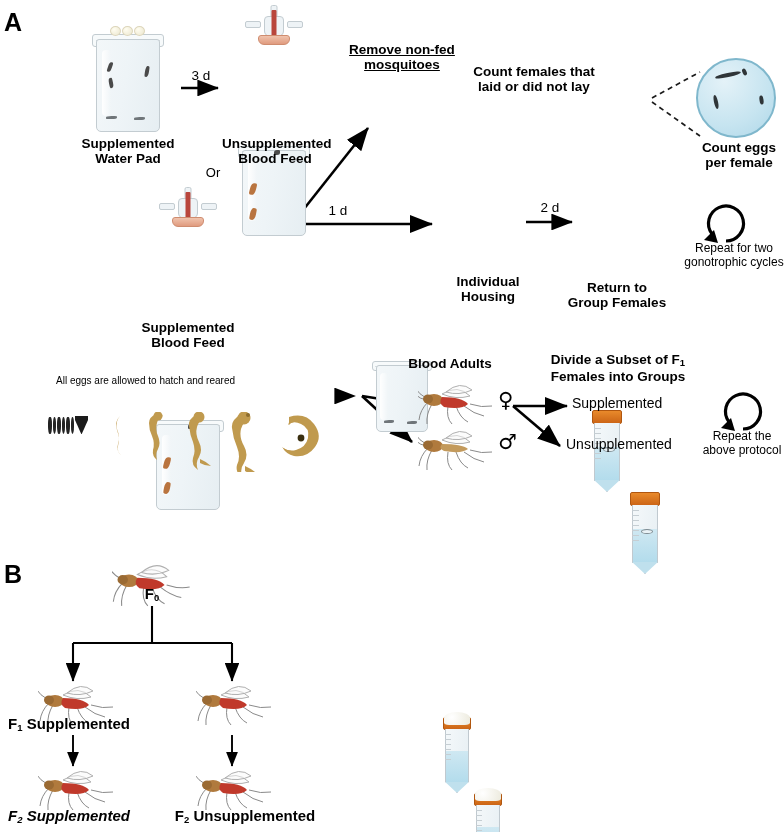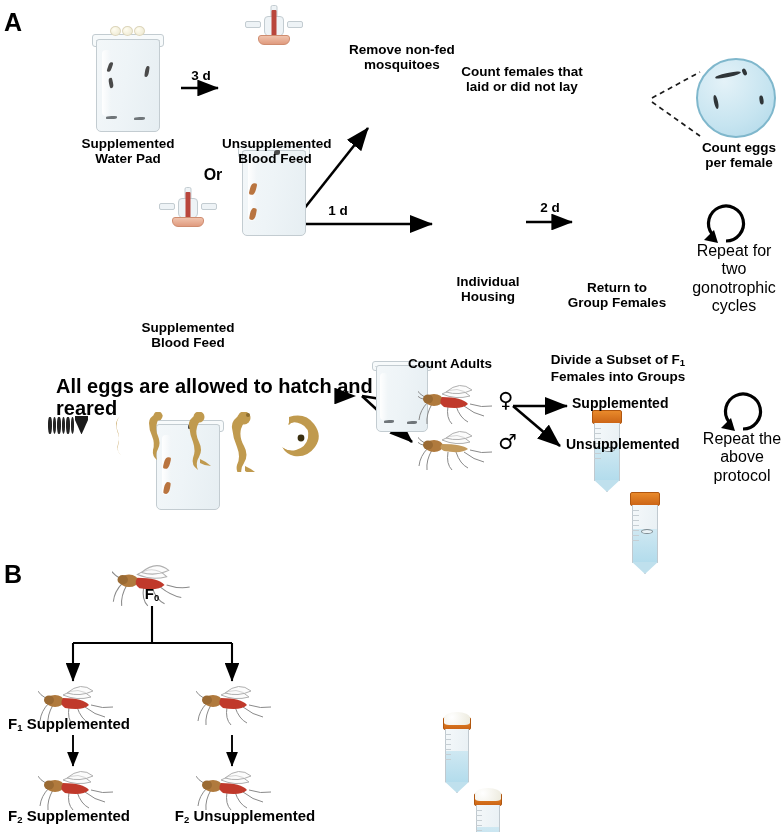--- a/index.html
+++ b/index.html
@@ -18,23 +18,23 @@
   .abs { position: absolute; }
 
   .panel-letter {
     font-size: 25px;
     font-weight: bold;
     letter-spacing: -0.5px;
   }
 
   .lbl { font-size: 13.5px; line-height: 1.12; text-align: center; }
   .lbl-b { font-weight: bold; }
-  .lbl-r { font-weight: bold; }
+  .lbl-r { font-weight: normal; }
   .lbl-left { text-align: left; }
-  .small { font-size: 16px; line-height: 1.15; }
+  .small { font-size: 12px; line-height: 1.15; }
   .sub { font-size: 9.5px; vertical-align: -0.25em; }
 
   
   .cup { position: relative; }
   .cup .body {
     position: absolute; left: 6%; top: 7%; width: 88%; height: 93%;
     background: linear-gradient(100deg,#f3f7f9 0%, #eef4f7 45%, #e6eef2 100%);
     border: 1.6px solid #c3ccd1;
     border-radius: 3px 3px 5px 5px;
   }
@@ -248,21 +248,21 @@
     <div class="armL"></div>
     <div class="armR"></div>
     <div class="blood"></div>
     <div class="membrane"></div>
   </div>
   <div class="abs lbl lbl-b" style="left:222px; top:136px; width:106px;">
     <div>Unsupplemented</div>
     <div>Blood Feed</div>
   </div>
 
-  <div class="abs lbl lbl-r" style="left:188px; top:166px; width:50px; font-size:16px;">Or</div>
+  <div class="abs lbl lbl-r" style="left:188px; top:166px; width:50px; font-size:13px;">Or</div>
 
   <div class="abs cup" style="left:152px; top:226px; width:72px; height:92px;">
     <div class="rim"></div>
     <div class="body"></div>
     <div class="sheen"></div>
     <div class="mq brown" style="left:16%; top:42%; width:6px; height:12px; transform:rotate(14deg);"></div>
     <div class="mq brown" style="left:17%; top:70%; width:6px; height:12px; transform:rotate(10deg);"></div>
     <div class="mq" style="left:50%; top:6%; width:6px; height:5px;"></div>
   </div>
   <div class="feeder" style="left:172px; top:187px; width:32px; height:42px;">
@@ -273,33 +273,33 @@
     <div class="blood"></div>
     <div class="membrane"></div>
   </div>
   <div class="abs lbl lbl-b" style="left:135px; top:320px; width:106px;">
     <div>Supplemented</div>
     <div>Blood Feed</div>
   </div>
 
   <div class="abs lbl lbl-r" style="left:318px; top:203px; width:40px;">1 d</div>
 
-  <div class="abs lbl lbl-b" style="left:348px; top:42px; width:108px;">
+  <div class="abs lbl lbl-b" style="left:348px; top:42px; width:108px;text-decoration:underline;">
     <div>Remove non-fed</div>
     <div>mosquitoes</div>
   </div>
   <div class="abs cup" style="left:372px; top:76px; width:60px; height:72px;">
     <div class="rim"></div>
     <div class="body"></div>
     <div class="sheen"></div>
     <div class="mq gray" style="left:20%; top:84%; width:10px; height:3px;"></div>
     <div class="mq gray" style="left:58%; top:85%; width:10px; height:3px;"></div>
   </div>
 
-  <div class="abs lbl lbl-b lbl-left" style="left:460px; top:64px; width:124px; text-align:center;">
+  <div class="abs lbl lbl-b lbl-left" style="left:472px; top:64px; width:124px; text-align:center;">
     <div>Count females that</div>
     <div>laid or did not lay</div>
   </div>
 
   <div class="abs tube" style="left:592px; top:54px; width:30px; height:82px;">
     <div class="cap"></div>
     <div class="barrel"></div>
     <div class="water"></div>
     <div class="grads">
       <span></span>
@@ -381,21 +381,21 @@
   <div class="abs lbl lbl-b" style="left:562px; top:280px; width:110px;">
     <div>Return to</div>
     <div>Group Females</div>
   </div>
 
   <div class="abs lbl small" style="left:684px; top:242px; width:100px;">
     <div>Repeat for two</div>
     <div>gonotrophic cycles</div>
   </div>
 
-  <div class="abs lbl lbl-r lbl-left" style="left:56px; top:375px; width:320px; font-size:20px;">All eggs are allowed to hatch and reared</div>
+  <div class="abs lbl lbl-r lbl-left" style="left:56px; top:375px; width:320px; font-size:10px;">All eggs are allowed to hatch and reared</div>
 
   <div class="egg-raft" style="left:48px; top:416px;">
     <i></i>
       <i></i>
       <i></i>
       <i></i>
       <i></i>
       <i></i>
       <b></b>
   </div>
@@ -414,21 +414,21 @@
     <path d="M132 3 q-9 5 -8 13 q1 10 5 19 q4 10 0 18 q-2 8 6 13 q-4 -8 1 -15 q5 -8 0 -17 q-5 -9 -3 -17 q2 -8 9 -9 q-5 -5 -10 -5 z" fill="#c09a4e"></path>
     <circle cx="136" cy="6" r="6.5" fill="#c09a4e"></circle>
     <circle cx="140" cy="3" r="2" fill="#8d6d2e"></circle>
     <path d="M137 54 q9 4 13 9 q-7 0 -13 -4 z" fill="#c09a4e"></path>
 
     <path d="M182 6 q14 -4 22 6 q8 10 2 20 q-6 10 -18 10 q-10 0 -14 -7 q6 5 14 3 q10 -3 12 -12 q2 -10 -7 -14 q-8 -4 -13 1 q2 -5 2 -7 z" fill="#c09a4e"></path>
     <path d="M181 5 q16 -5 25 7 q9 12 1 23 q-8 11 -21 9 q-8 -2 -11 -8 q8 5 16 2 q11 -4 12 -14 q1 -11 -10 -14 q-9 -2 -12 3 z" fill="#c09a4e"></path>
     <circle cx="193" cy="26" r="3.4" fill="#3a2f10"></circle>
   </svg>
 
-  <div class="abs lbl lbl-b" style="left:398px; top:356px; width:104px;">Count Adults</div>
+  <div class="abs lbl lbl-b" style="left:398px; top:356px; width:104px;">Blood Adults</div>
 
   <svg class="abs" style="left:418px; top:382px;" width="76" height="44" viewBox="0 0 76 44">
     <g stroke="#8a8a8a" stroke-width="1" fill="none">
       <path d="M10 20 q-8 8 -9 18"></path>
       <path d="M14 22 q-6 10 -5 20"></path>
       <path d="M30 24 q-2 12 4 18"></path>
       <path d="M38 24 q4 12 12 16"></path>
       <path d="M46 24 q10 8 20 10"></path>
       <path d="M52 22 q12 4 22 2"></path>
     </g>
@@ -554,21 +554,21 @@
     </g>
     <g stroke="#b0b0b0" stroke-width="1" fill="rgba(250,250,250,0.5)">
       <path d="M24 12 q16 -10 28 2 q-14 4 -28 -2 z"></path>
       <path d="M28 10 q14 -12 26 -2 q-13 6 -26 2 z"></path>
     </g>
     <path d="M8 16 q-7 -4 -10 -9" stroke="#8a8a8a" stroke-width="1" fill="none"></path>
     <ellipse cx="16" cy="18" rx="9" ry="6" fill="#b07a3d"></ellipse>
     <ellipse cx="10" cy="17" rx="5" ry="4.5" fill="#9a6a33"></ellipse>
     <path d="M24 15 q20 0 26 7 q-6 6 -24 3 q-6 -4 -2 -10 z" fill="#c0392b"></path>
   </svg>
-  <div class="abs lbl lbl-b lbl-left" style="left:8px; top:808px; width:150px; font-size:15px;">
+  <div class="abs lbl lbl-b lbl-left" style="left:8px; top:808px; width:150px; font-size:15px;font-style:italic;">
     <span>F</span><span class="sub">2</span><span> Supplemented</span>
   </div>
 
   <svg class="abs" style="left:196px; top:768px;" width="78" height="44" viewBox="0 0 76 44">
     <g stroke="#8a8a8a" stroke-width="1" fill="none">
       <path d="M10 20 q-8 8 -9 18"></path>
       <path d="M14 22 q-6 10 -5 20"></path>
       <path d="M30 24 q-2 12 4 18"></path>
       <path d="M38 24 q4 12 12 16"></path>
       <path d="M46 24 q10 8 20 10"></path>

